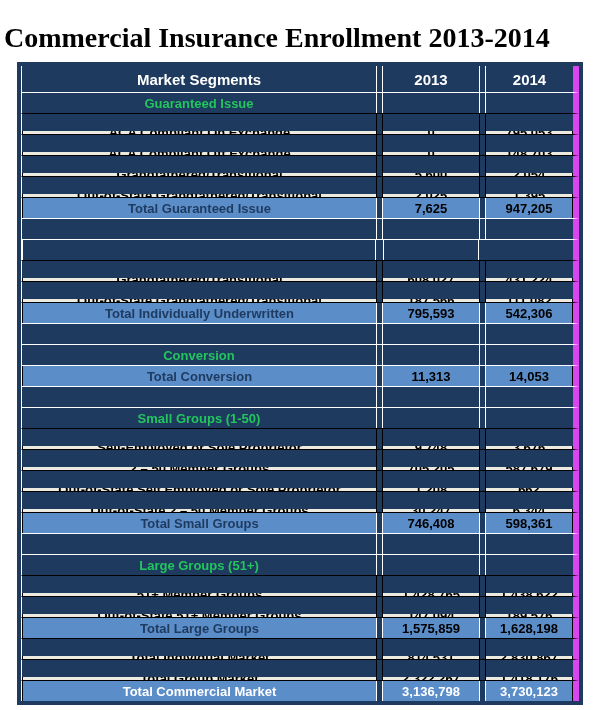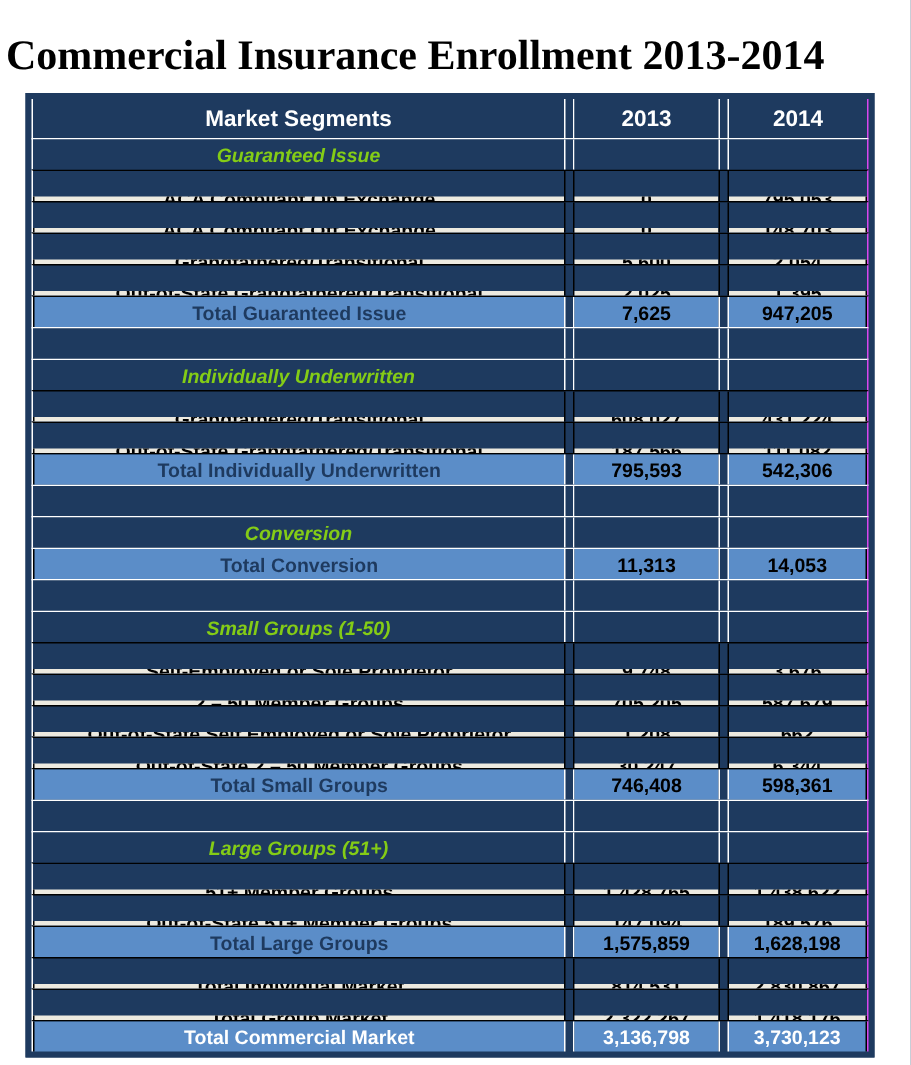--- a/index.html
+++ b/index.html
@@ -18,37 +18,37 @@
   .tbl {
     position: absolute; left: 17px; top: 62px; width: 566px;
     background: var(--navy, #1E3A5F);
     border: 4px solid var(--navy, #1E3A5F);
   }
   .trow {
     display: grid;
     grid-template-columns: 354px 7px 96px 7px 1fr;
     height: 21px;
     border-left: 1px solid #fff;
-    border-right: 1px solid #d946ef;
+    border-right: 6px solid #d946ef;
   }
   .trow.header { height: 26px; }
   
   .trow + .trow { border-top: 1px solid #000; }
   .trow.section, .trow.spacer { border-top: 1px solid #fff; }
   .section + .trow.total { border-top-color: #fff; }
 
   .cell {
     display: flex; align-items: center; justify-content: center;
     font-weight: bold; font-size: 13px; color: #000;
     white-space: nowrap; overflow: hidden;
   }
   .gap { background: var(--navy, #1E3A5F); }
 
   .header .cell { background: var(--navy, #1E3A5F); color: #fff; font-size: 15px; }
-  .section .cell, .spacer .cell { background: var(--navy, #1E3A5F); color: #84cc16; font-style: italic; }
+  .section .cell, .spacer .cell { background: var(--navy, #1E3A5F); color: #22c55e; }
   .data .cell { background: var(--cream, #EDEAE0); color: #000; margin-top: 17px; }
   .total .cell { background: var(--blue, #5B8DC8); color: #000; }
   .total .cell.label { color: var(--navy, #1E3A5F); }
   .grand_total .cell { background: var(--blue, #5B8DC8); color: #fff; }
 
   
   .header .gap, .section .gap, .spacer .gap,
   .total .gap, .grand_total .gap {
     border-left: 1px solid #fff; border-right: 1px solid #fff;
   }
@@ -116,21 +116,20 @@
       <div class="cell val">947,205</div>
     </div>
     <div class="trow spacer">
       <div class="cell label"></div>
       <div class="gap"></div>
       <div class="cell val"></div>
       <div class="gap"></div>
       <div class="cell val"></div>
     </div>
     <div class="trow section">
-      <div class="cell label">Individually Underwritten</div>
       <div class="gap"></div>
       <div class="cell val"></div>
       <div class="gap"></div>
       <div class="cell val"></div>
     </div>
     <div class="trow data">
       <div class="cell label">Grandfathered/Transitional</div>
       <div class="gap"></div>
       <div class="cell val">608,027</div>
       <div class="gap"></div>

